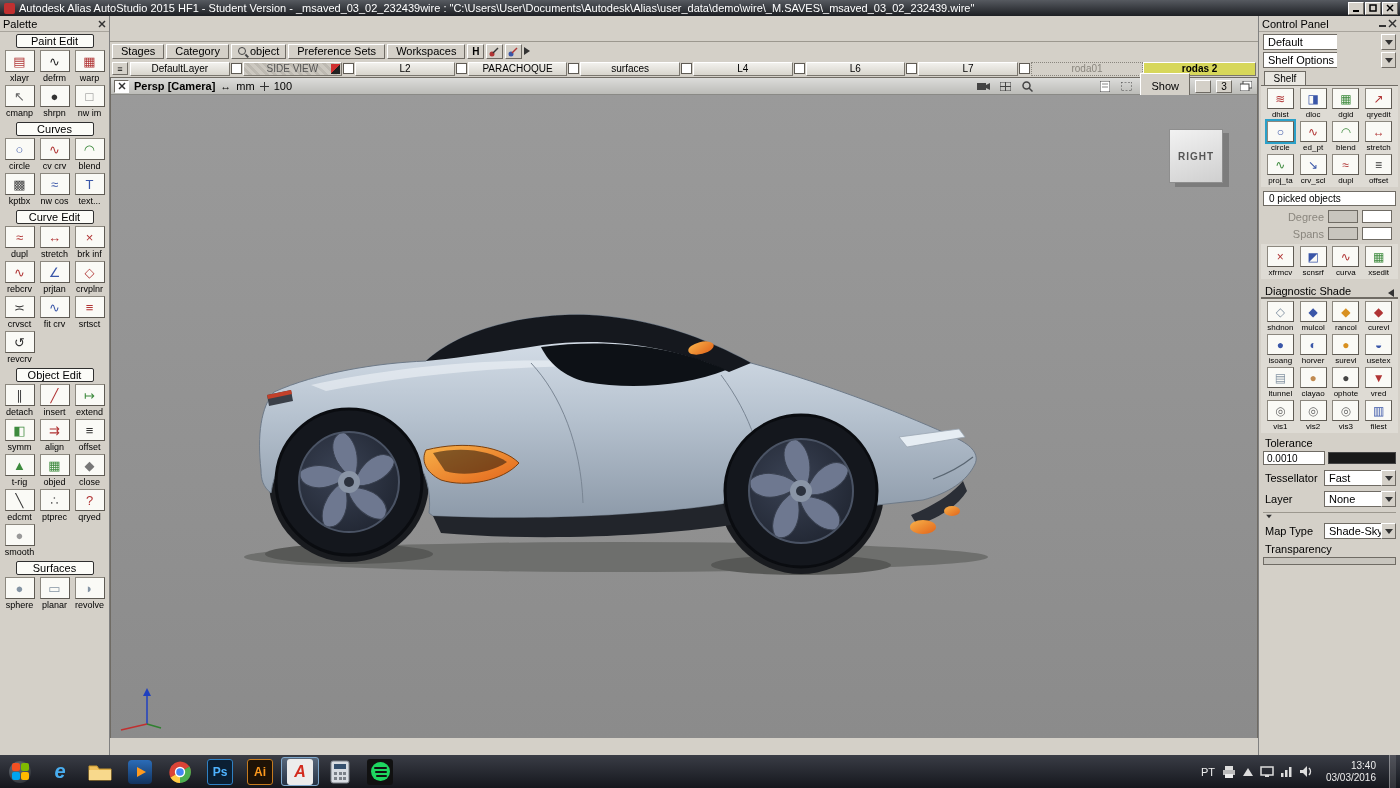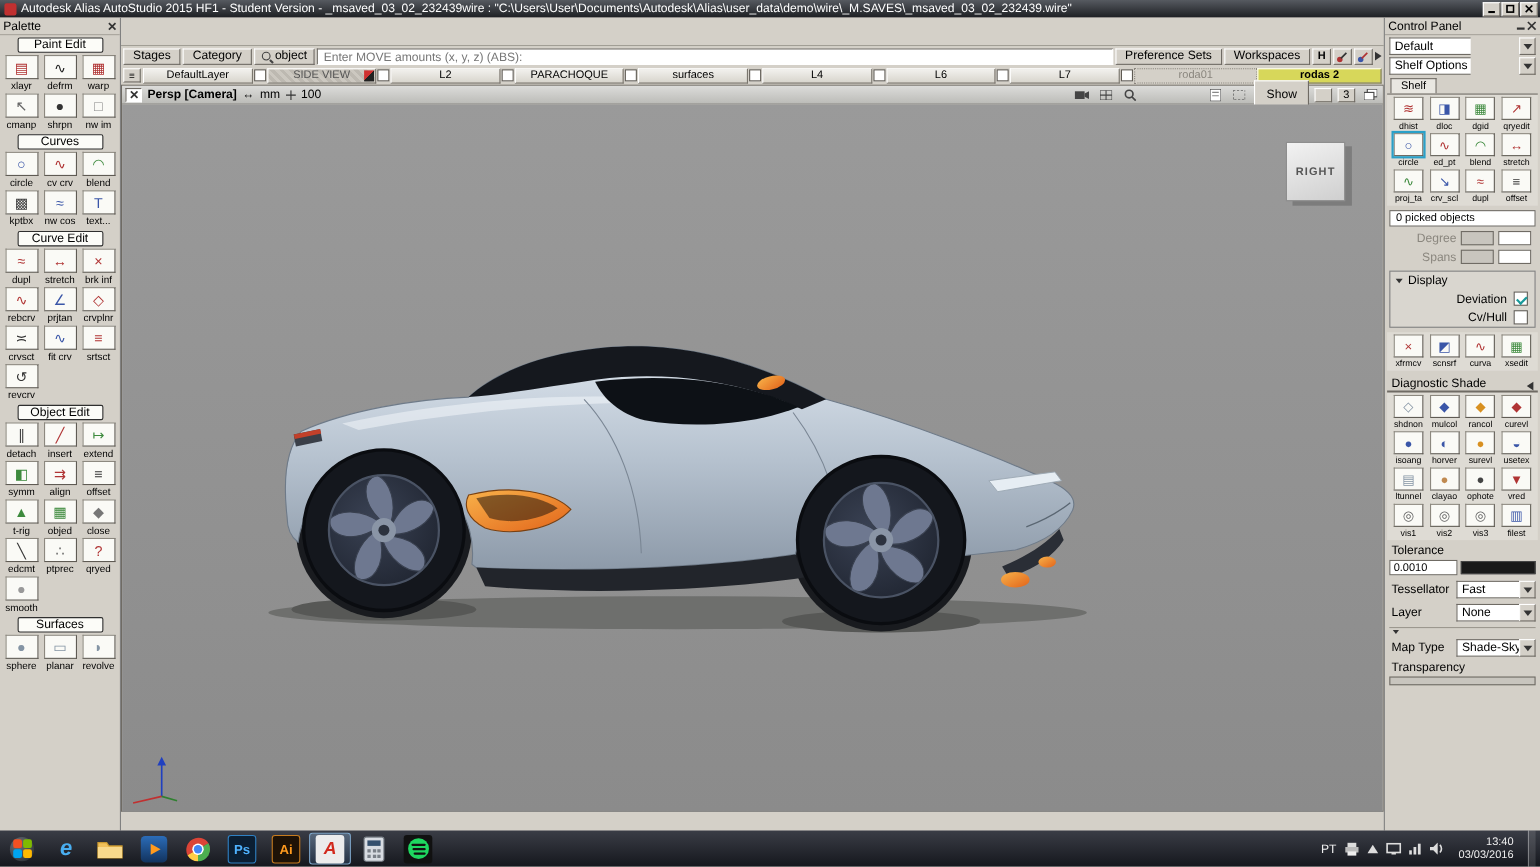--- a/index.html
+++ b/index.html
@@ -352,21 +352,20 @@
       <span class="menu-item"></span>
     </div>
 
   <div class="toolbar2">
     <span class="tb-btn raised">Stages</span>
     <span class="tb-btn raised">Category</span>
     <span class="obj-box raised">
       <span class="mag"></span>
       <span>object</span>
     </span>
-    <span class="promptline sunken">Enter MOVE amounts (x, y, z) (ABS):</span>
     <span class="tb-btn raised">Preference Sets</span>
     <span class="tb-btn raised">Workspaces</span>
     <span class="tb-ico raised">H</span>
     <span class="tb-ico raised">
         <svg width="11" height="11">
           <circle cx="3" cy="8" r="2.5" fill="#b03434"></circle>
           <line x1="4" y1="7" x2="9" y2="2" stroke="#333" stroke-width="1.5"></line>
         </svg>
       </span>
     <span class="tb-ico raised">
@@ -668,34 +667,20 @@
       <span class="nl">Degree</span>
       <span class="nbox dis"></span>
       <span class="nbox en"></span>
     </div>
     <div class="nrow">
       <span class="nl">Spans</span>
       <span class="nbox dis"></span>
       <span class="nbox en"></span>
     </div>
 
-    <div class="disp-box">
-      <div class="disp-hd">
-        <span class="tri-d" style="transform:scale(.8);"></span>
-        <span>Display</span>
-      </div>
-      <div class="disp-row">
-        <span>Deviation</span>
-        <span class="chk on"></span>
-      </div>
-      <div class="disp-row">
-        <span>Cv/Hull</span>
-        <span class="chk"></span>
-      </div>
-    </div>
 
     <div class="cp-grid" style="border-top:none;margin-top:4px;">
 
     <div class="tool">
         <span class="tile" style="color: rgb(176, 52, 52);">×</span>
         <span class="lab">xfrmcv</span>
       </div>
         <div class="tool">
         <span class="tile" style="color: rgb(58, 86, 168);">◩</span>
         <span class="lab">scnsrf</span>

